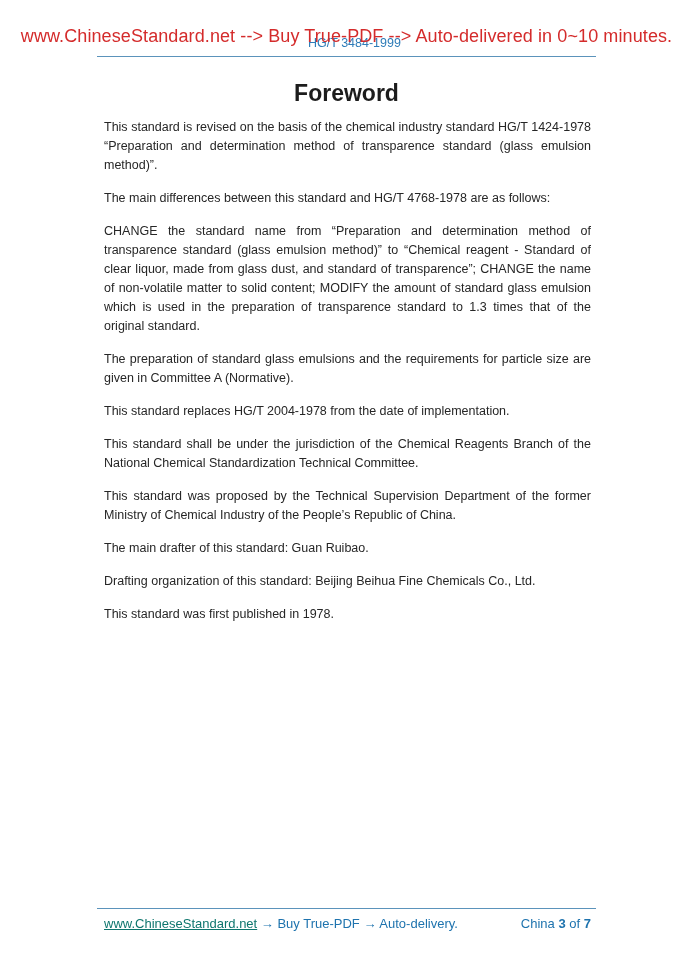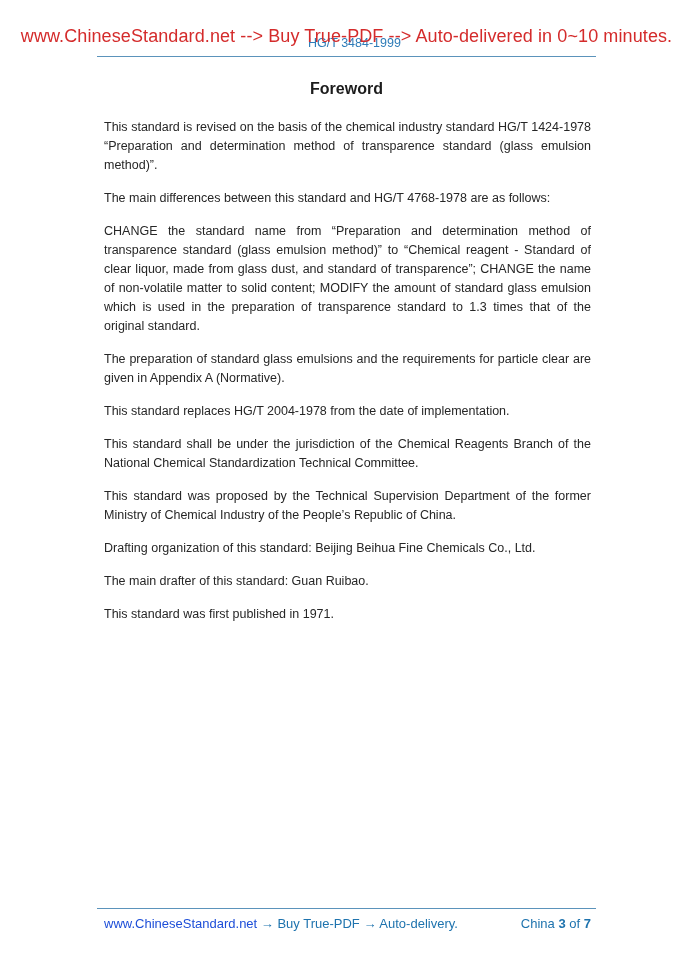--- a/index.html
+++ b/index.html
@@ -36,21 +36,21 @@
     position: absolute; top: 56px; left: 97px; width: 499px;
     height: 1px;
     background: #5b93bb;
     z-index: 0;
   }
 
   
   .doc-title {
     position: absolute; top: 80px; left: 0; right: 0;
     text-align: center;
-    font-size: 16px;
+    font-size: 23px;
     font-weight: bold;
     color: #1c1c1c;
   }
 
   
   .content {
     position: absolute; top: 118px; left: 104px; width: 487px;
     color: #262626;
     font-size: 12.5px;
     line-height: 19px;
@@ -67,48 +67,49 @@
   .footer-row {
     position: absolute; top: 916px; left: 104px; width: 487px;
     display: flex;
     justify-content: space-between;
     align-items: baseline;
     color: #1e73ae;
     font-size: 13px;
   }
   .footer-left { white-space: pre; }
   .footer-link {
-    color: #1d4ed8;
+    color: #0f766e;
+    text-decoration: underline;
     cursor: pointer;
   }
   .footer-page { white-space: pre; }
   .footer-page .num { font-weight: bold; }
 </style>
 </head>
 <body>
 
 <div class="page">
 
   <div class="header-doc-number">HG/T 3484-1999</div>
   <div class="header-marketing">www.ChineseStandard.net --&gt; Buy True-PDF --&gt; Auto-delivered in 0~10 minutes.</div>
   <div class="header-rule"></div>
 
   <div class="doc-title">Foreword</div>
 
   <div class="content">
     <p>This standard is revised on the basis of the chemical industry standard HG/T 1424-1978 “Preparation and determination method of transparence standard (glass emulsion method)”.</p>
     <p>The main differences between this standard and HG/T 4768-1978 are as follows:</p>
     <p>CHANGE the standard name from “Preparation and determination method of transparence standard (glass emulsion method)” to “Chemical reagent - Standard of clear liquor, made from glass dust, and standard of transparence”; CHANGE the name of non-volatile matter to solid content; MODIFY the amount of standard glass emulsion which is used in the preparation of transparence standard to 1.3 times that of the original standard.</p>
-    <p>The preparation of standard glass emulsions and the requirements for particle clear are given in Appendix A (Normative).</p>
+    <p>The preparation of standard glass emulsions and the requirements for particle size are given in Committee A (Normative).</p>
     <p>This standard replaces HG/T 2004-1978 from the date of implementation.</p>
     <p>This standard shall be under the jurisdiction of the Chemical Reagents Branch of the National Chemical Standardization Technical Committee.</p>
     <p>This standard was proposed by the Technical Supervision Department of the former Ministry of Chemical Industry of the People’s Republic of China.</p>
+    <p>The main drafter of this standard: Guan Ruibao.</p>
     <p>Drafting organization of this standard: Beijing Beihua Fine Chemicals Co., Ltd.</p>
-    <p>The main drafter of this standard: Guan Ruibao.</p>
-    <p>This standard was first published in 1971.</p>
+    <p>This standard was first published in 1978.</p>
   </div>
 
   <div class="footer-rule"></div>
   <div class="footer-row">
     <div class="footer-left"><span class="footer-link">www.ChineseStandard.net</span> <span>→</span> <span>Buy True-PDF</span> <span>→</span> <span>Auto-delivery.</span></div>
     <div class="footer-page"><span>China</span> <span class="num">3</span> <span>of</span> <span class="num">7</span></div>
   </div>
 
 </div>
 

